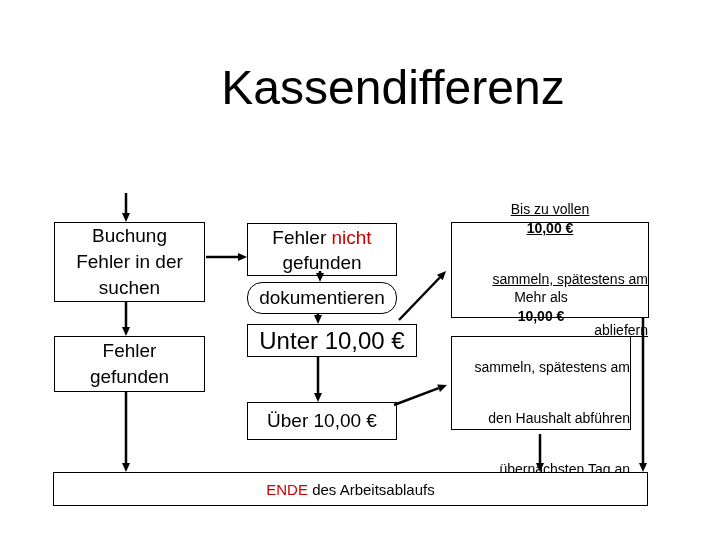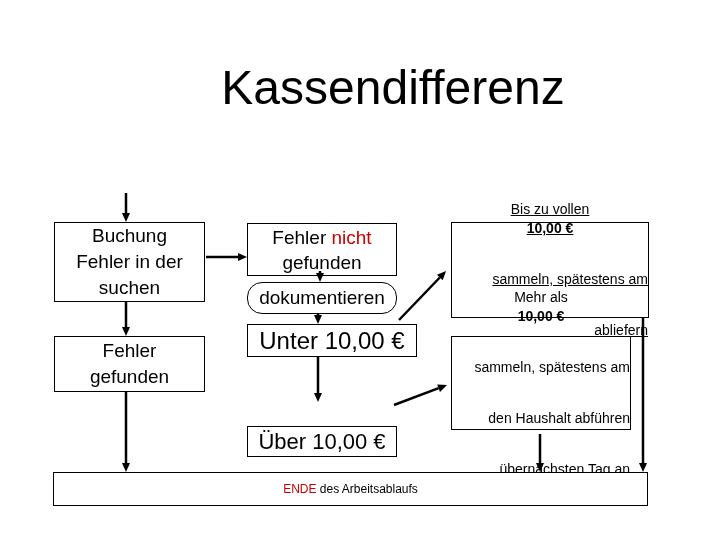--- a/index.html
+++ b/index.html
@@ -38,31 +38,31 @@
     align-items: center;
     justify-content: center;
     text-align: center;
   }
   .box .ln { width: 100%; }
   .red { color: #cc0000; }
   .bold { font-weight: bold; }
 
   
   #box-overflow  { left: 54px;  top: 156px; width: 594px; height: 37px; font-size: 20px; }
-  #box-end       { left: 53px;  top: 472px; width: 595px; height: 34px; font-size: 12px; }
+  #box-end       { left: 53px;  top: 472px; width: 595px; height: 34px; font-size: 15px; }
 
   
   #box-search    { left: 54px;  top: 222px; width: 151px; height: 80px; font-size: 19px; line-height: 26px; }
   #box-found     { left: 54px;  top: 336px; width: 151px; height: 56px; font-size: 19px; line-height: 26px; }
 
   
   #box-notfound  { left: 247px; top: 223px; width: 150px; height: 53px; font-size: 19px; line-height: 25px; }
   #box-document  { left: 247px; top: 282px; width: 150px; height: 32px; font-size: 19px; border-radius: 15px; }
   #box-under     { left: 247px; top: 324px; width: 170px; height: 33px; font-size: 24px; }
-  #box-over      { left: 247px; top: 402px; width: 150px; height: 31px; font-size: 22px; margin-top: 24px; }
+  #box-over      { left: 247px; top: 402px; width: 150px; height: 38px; font-size: 19px; }
 
   
   #box-collect   { left: 451px; top: 222px; width: 198px; height: 96px; font-size: 14px; line-height: 19px; text-decoration: underline; }
   #box-deliver   { left: 451px; top: 336px; width: 180px; height: 94px; font-size: 14px; line-height: 19px; }
   .small-note .ln.left { text-align: right; padding-left: 7px; box-sizing: border-box; margin-top: 32px; }
 
   #connectors {
     position: absolute;
     left: 0;
     top: 0;

